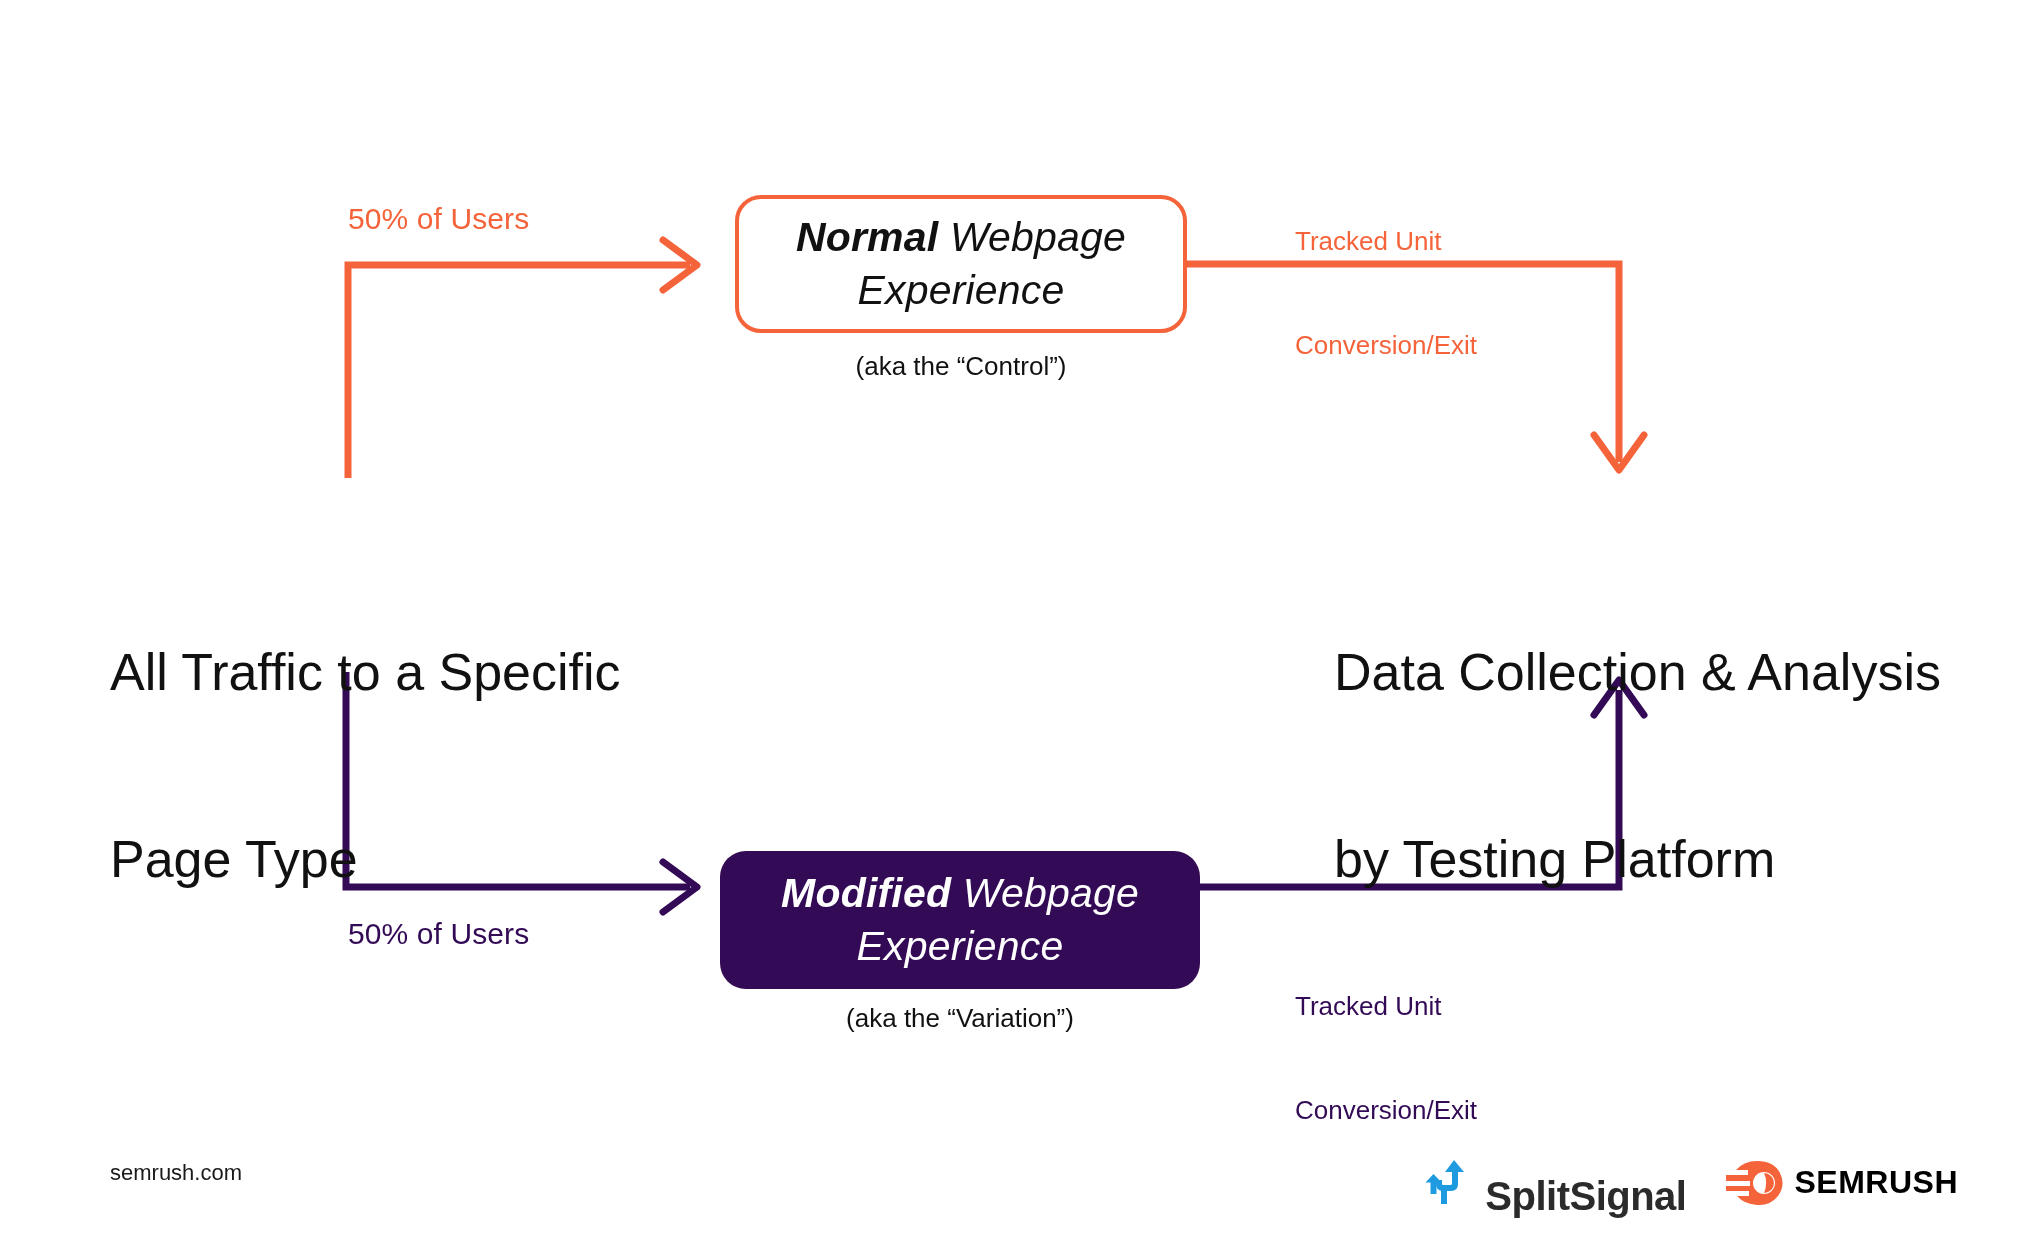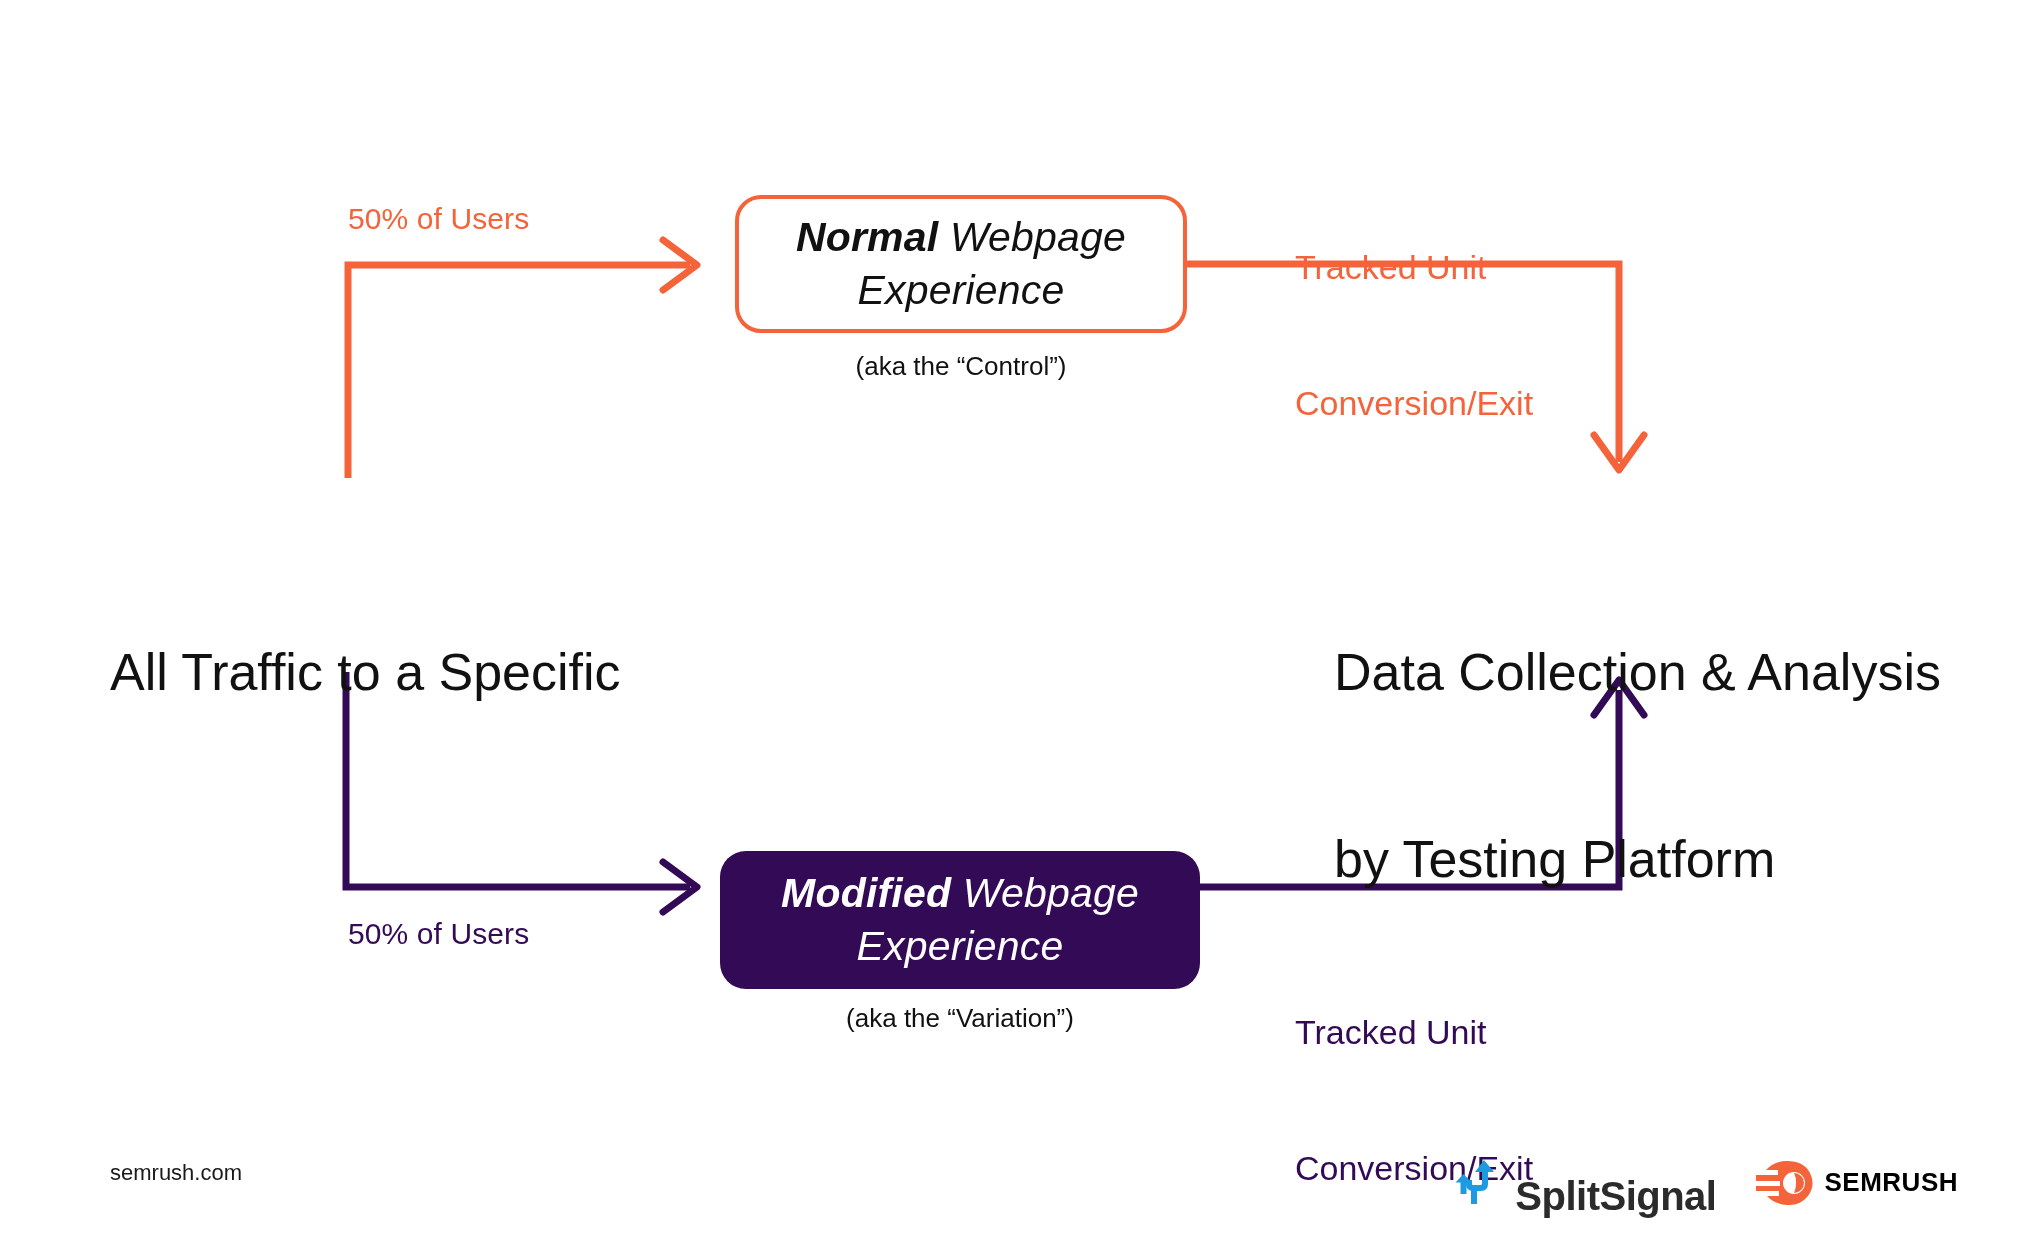--- a/index.html
+++ b/index.html
@@ -32,21 +32,21 @@
   
   .pct-label {
     font-size: 30px;
     letter-spacing: 0.1px;
     line-height: 1.25;
   }
   .pct-orange { color: #F4633A; }
   .pct-purple { color: #330A55; }
 
   .tracked-label {
-    font-size: 34px;
+    font-size: 26px;
     line-height: 1.33;
   }
   .tracked-orange { color: #F4633A; }
   .tracked-purple { color: #330A55; }
 
   
   .heading {
     font-size: 52px;
     color: #111111;
     line-height: 1.20;
@@ -112,21 +112,21 @@
     gap: 8px;
   }
   .logo-word {
     font-size: 40px;
     font-weight: 700;
     letter-spacing: -0.5px;
     color: #2b2b2b;
     margin-top: 28px;
   }
   .logo-word-semrush {
-    font-size: 26px;
+    font-size: 32px;
     font-weight: 700;
     letter-spacing: 0.5px;
     color: #000000;
   }
 </style>
 </head>
 <body>
 
 <div id="canvas">
 
@@ -155,20 +155,21 @@
     <div class="aka" style="left:0; top:152px;">(aka the “Control”)</div>
   </div>
 
   <div class="txt tracked-label tracked-orange" style="left:1295px; top:155px;">
     <div>Tracked Unit</div>
     <div>Conversion/Exit</div>
   </div>
 
   <div class="txt heading" style="left:110px; top:516px;">
     <div>All Traffic to a Specific</div>
+    <div>Page Type</div>
   </div>
 
   <div class="txt heading" style="left:1334px; top:516px;">
     <div>Data Collection &amp; Analysis</div>
     <div>by Testing Platform</div>
   </div>
 
   <div class="txt pct-label pct-purple" style="left:348px; top:915px;">50% of Users</div>
 
   <div class="box box-modified" style="left:720px; top:851px; width:480px; height:138px;">

